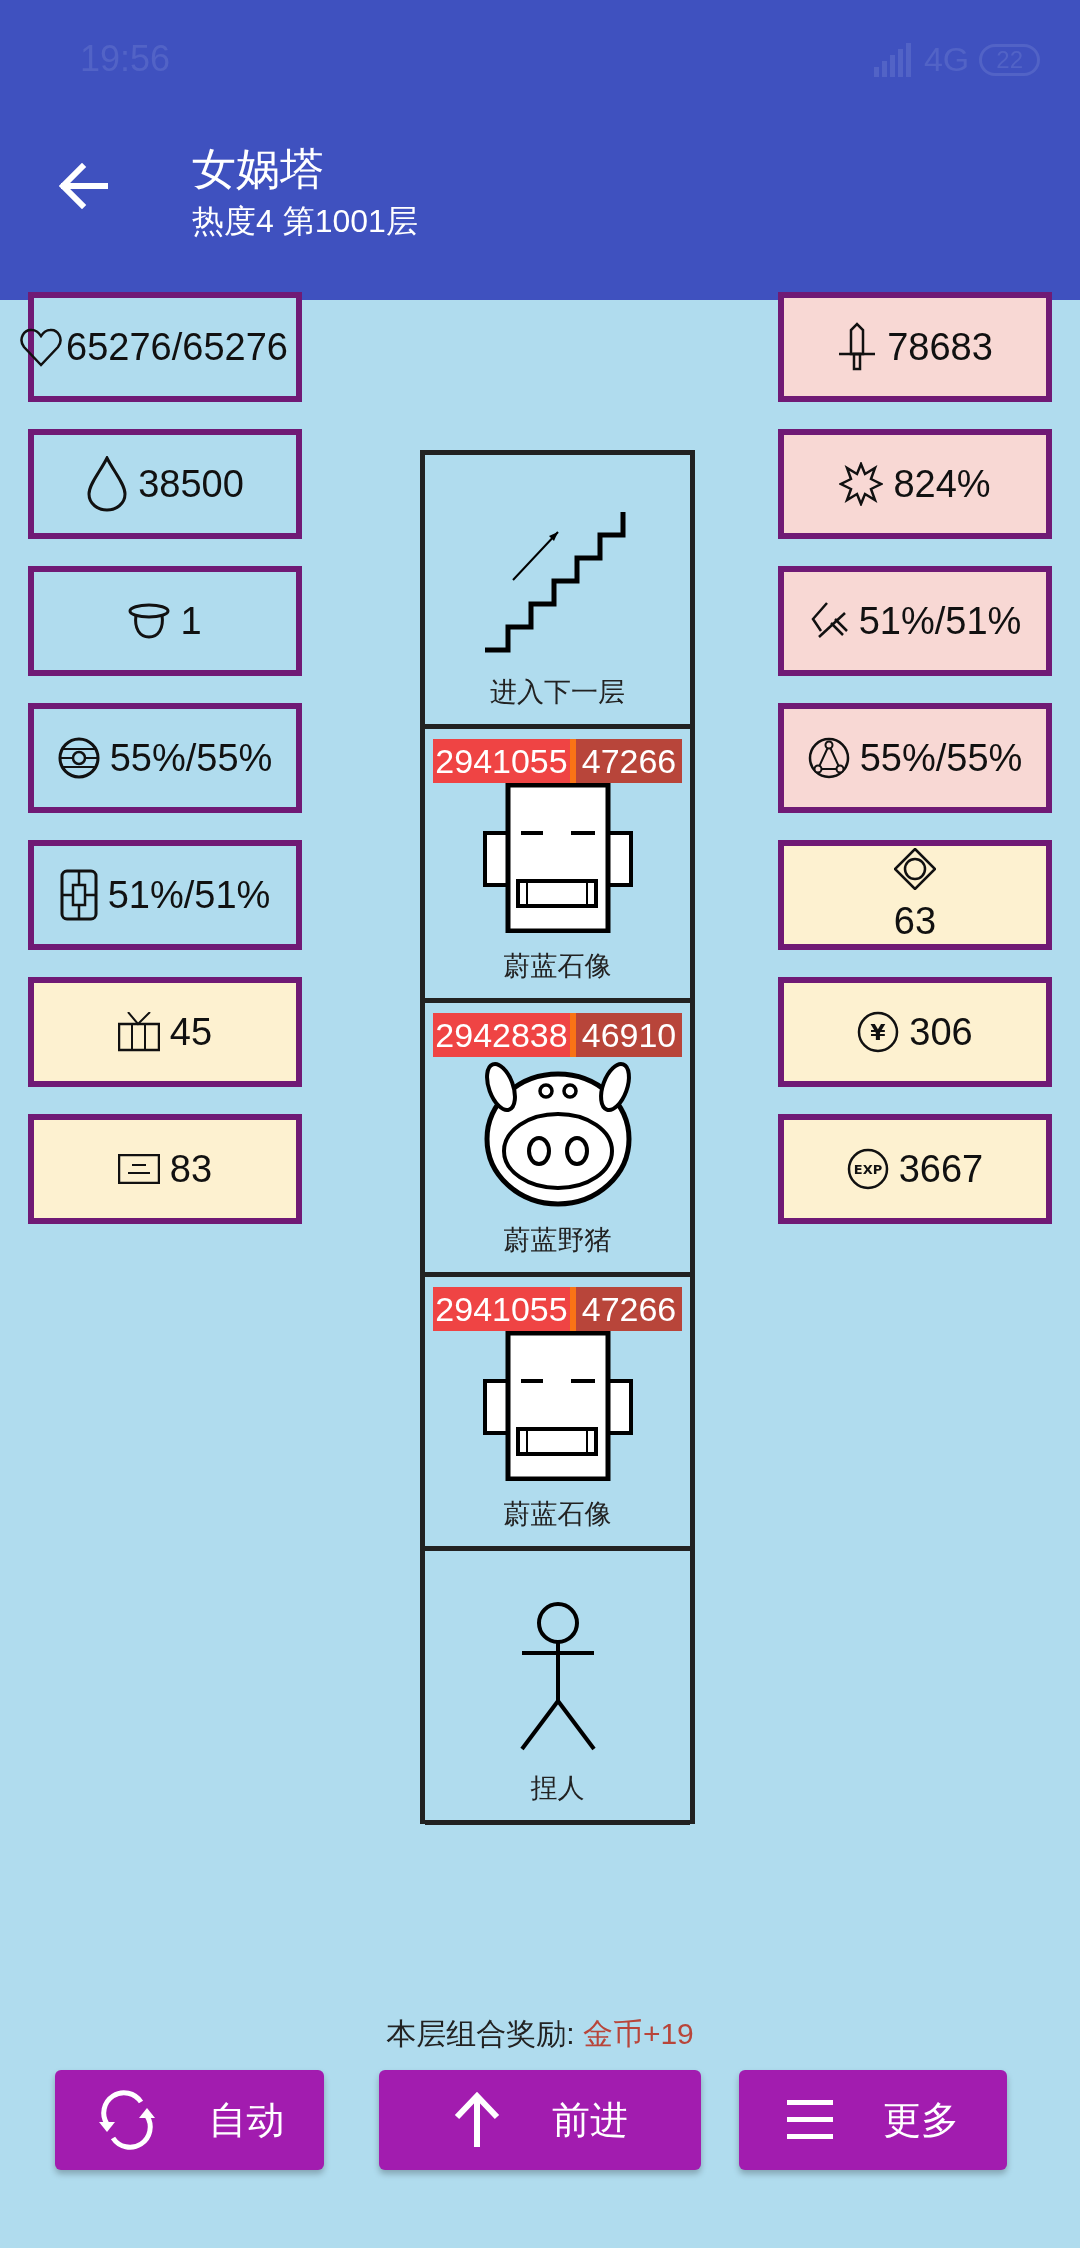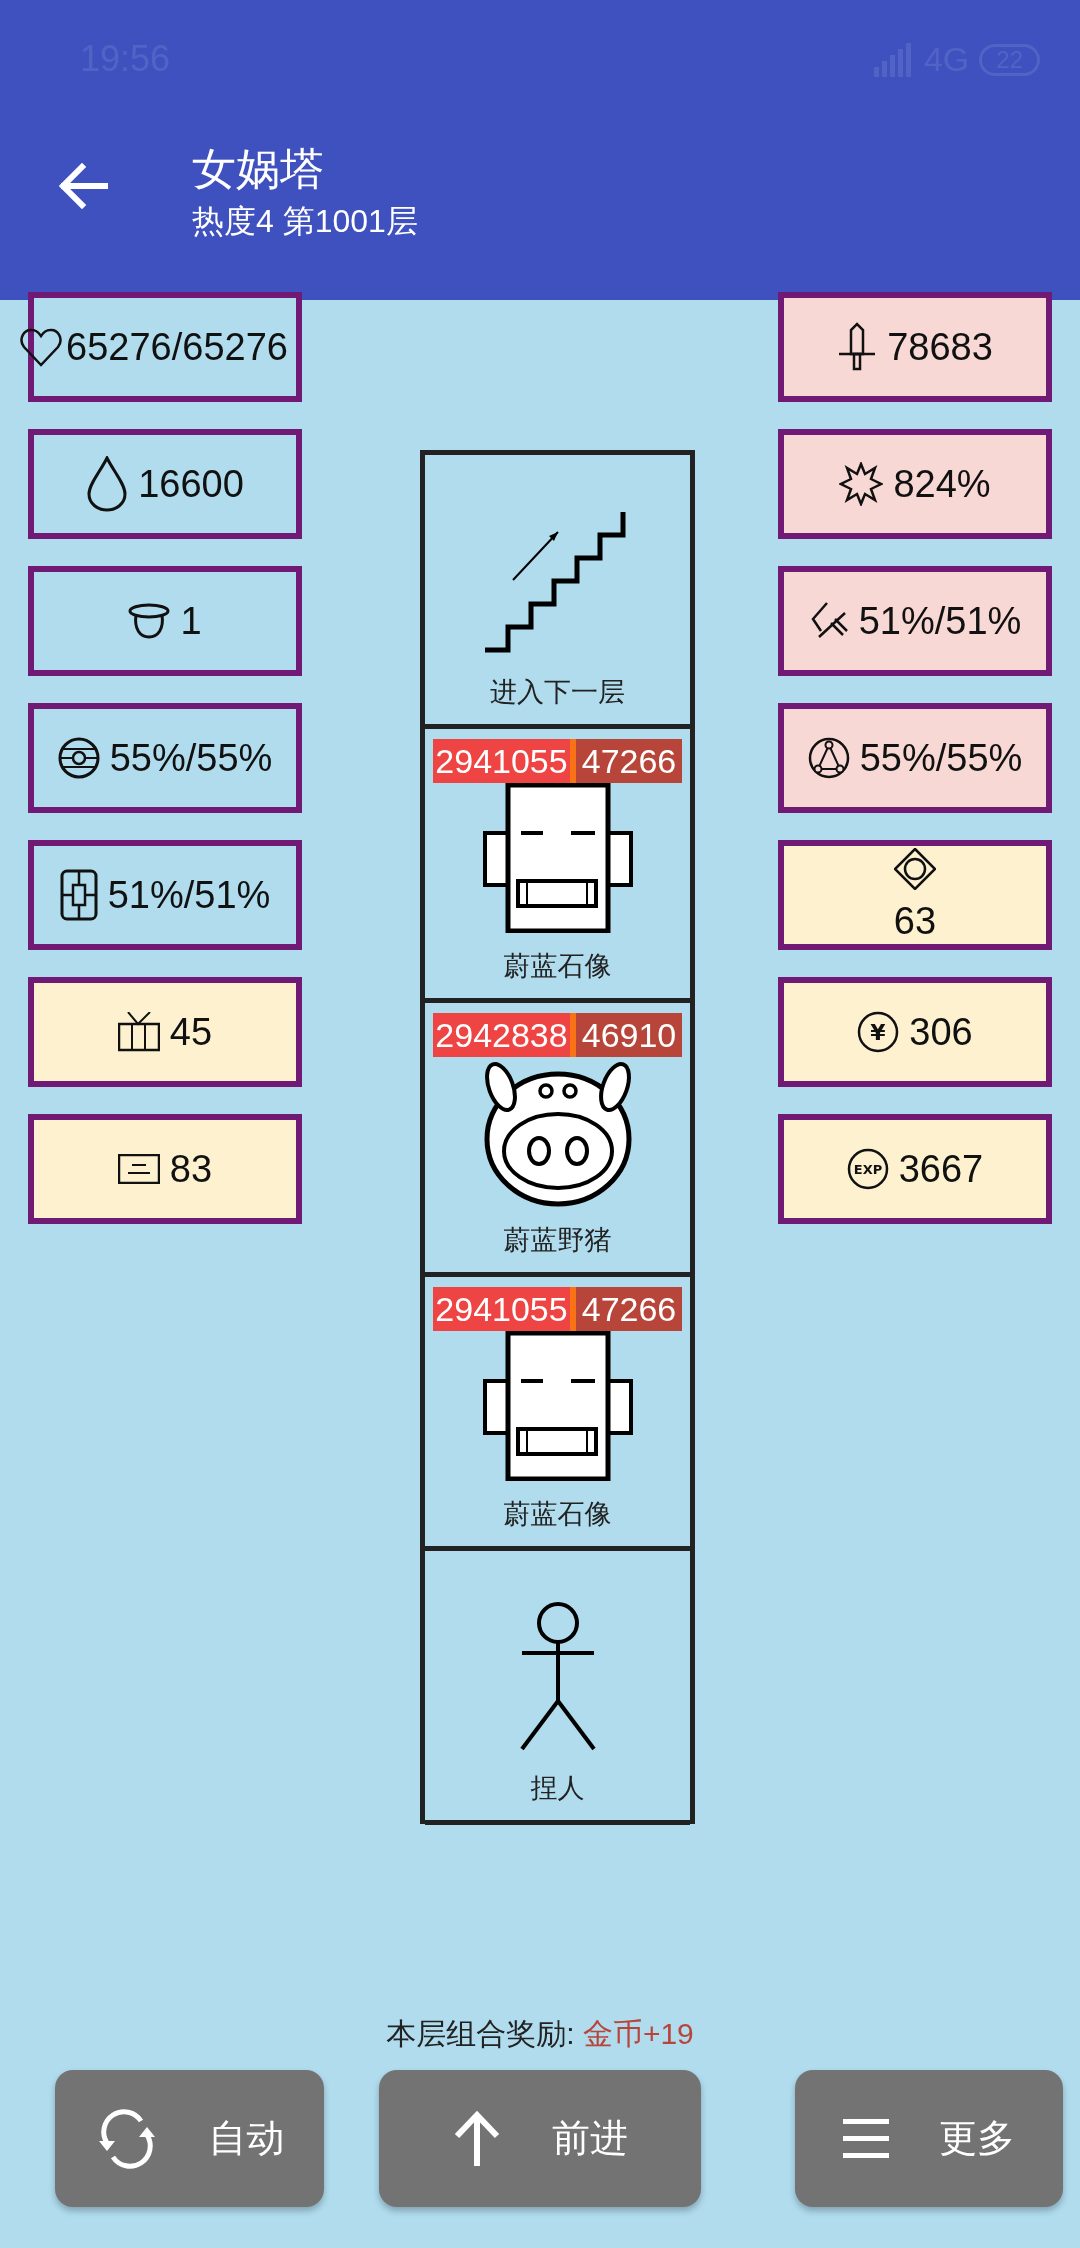--- a/index.html
+++ b/index.html
@@ -19,21 +19,21 @@
   .stat svg { flex: none; }
   .center-col { position: absolute; left: 420px; top: 450px; width: 275px; height: 1374px; border: 5px solid #222; border-bottom: none; }
   .cell { position: relative; width: 100%; height: 274px; border-bottom: 5px solid #222; }
   .cell-label { position: absolute; left: 0; right: 0; bottom: 14px; text-align: center; font-size: 27px; color: #222; }
   .hpatk { position: absolute; left: 8px; right: 8px; top: 10px; height: 44px; display: flex; font-size: 34px; color: #fff; }
   .hp { background: #ef4444; flex: 0 0 143px; display: flex; align-items: center; justify-content: center; border-right: 6px solid #f97316; }
   .atk { background: #b8453a; flex: 1; display: flex; align-items: center; justify-content: center; }
   .cell svg.fig { position: absolute; left: 50%; transform: translateX(-50%); }
   .reward { position: absolute; left: 0; width: 1080px; top: 2014px; text-align: center; font-size: 30px; color: #222; }
   .reward .gold { color: #b8453a; }
-  .btn { position: absolute; top: 2070px; height: 137px; background: #737373; border-radius: 18px; box-shadow: 0 4px 6px rgba(0,0,0,0.25); display: flex; align-items: center; justify-content: center; gap: 50px; color: #fff; font-size: 38px; }
+  .btn { position: absolute; top: 2070px; height: 100px; background: #a21caf; border-radius: 6px; box-shadow: 0 4px 6px rgba(0,0,0,0.25); display: flex; align-items: center; justify-content: center; gap: 50px; color: #fff; font-size: 38px; }
 </style>
 </head>
 <body>
 
 <div class="header">
   <div class="status-time">19:56</div>
   <div class="status-right">
     <svg width="40" height="34" viewBox="0 0 40 34">
         <g fill="#5263c6">
           <rect x="0" y="24" width="5" height="10"></rect>
@@ -58,21 +58,21 @@
 <div class="stat blue" style="left:28px;top:292px;">
   <svg width="42" height="40" viewBox="0 0 42 40" style="position:absolute;left:-14px;">
       <path d="M21 38 L4 20 C-2 12 4 2 12 3 C16 3 19 6 21 9 C23 6 26 3 30 3 C38 2 44 12 38 20 Z" fill="none" stroke="#111" stroke-width="2.5"></path>
     </svg>
   <span style="margin-left:24px;">65276/65276</span>
 </div>
 <div class="stat blue" style="left:28px;top:429px;">
   <svg width="42" height="56" viewBox="0 0 42 56">
       <path d="M21 2 C14 16 3 28 3 38 C3 48 12 54 21 54 C30 54 39 48 39 38 C39 28 28 16 21 2 Z" fill="none" stroke="#111" stroke-width="3"></path>
     </svg>
-  <span>16600</span>
+  <span>38500</span>
 </div>
 <div class="stat blue" style="left:28px;top:566px;">
   <svg width="42" height="36" viewBox="0 0 42 36">
       <ellipse cx="21" cy="8" rx="19" ry="6" fill="none" stroke="#111" stroke-width="3"></ellipse>
       <path d="M8 12 C6 26 12 34 21 34 C30 34 36 26 34 12" fill="none" stroke="#111" stroke-width="3"></path>
     </svg>
   <span>1</span>
 </div>
 <div class="stat blue" style="left:28px;top:703px;">
   <svg width="42" height="42" viewBox="0 0 42 42">
@@ -255,20 +255,20 @@
   </svg>
   <span>自动</span>
 </div>
 <div class="btn" style="left:379px;width:322px;">
   <svg width="50" height="58" viewBox="0 0 50 58">
     <line x1="25" y1="6" x2="25" y2="56" stroke="#fff" stroke-width="6"></line>
     <path d="M5 26 L25 5 L45 26" fill="none" stroke="#fff" stroke-width="6"></path>
   </svg>
   <span>前进</span>
 </div>
-<div class="btn" style="left:795px;width:268px;">
+<div class="btn" style="left:739px;width:268px;">
   <svg width="46" height="44" viewBox="0 0 46 44">
     <rect x="0" y="2" width="46" height="5" fill="#fff"></rect>
     <rect x="0" y="19" width="46" height="5" fill="#fff"></rect>
     <rect x="0" y="36" width="46" height="5" fill="#fff"></rect>
   </svg>
   <span>更多</span>
 </div>
 
 </body></html>

